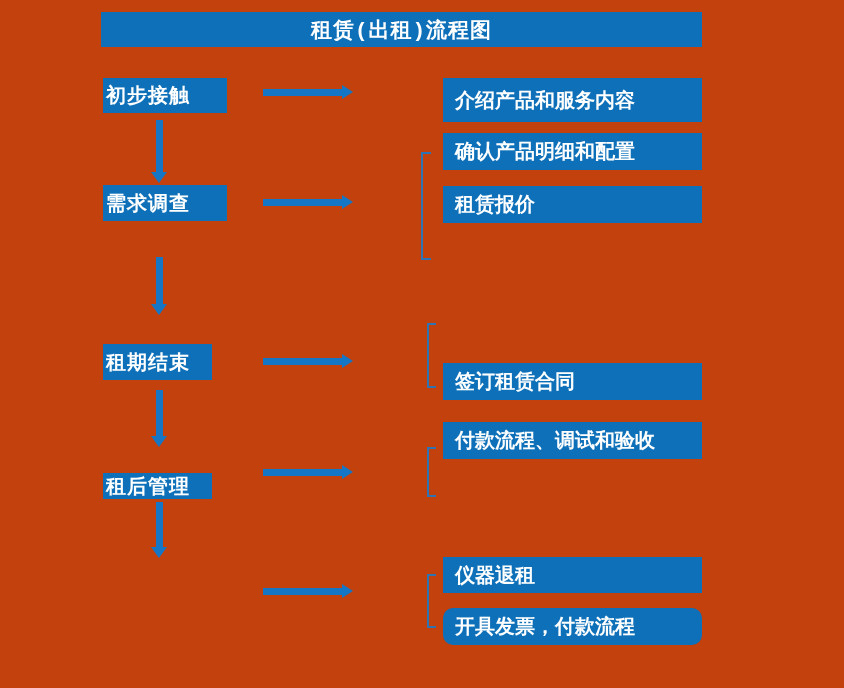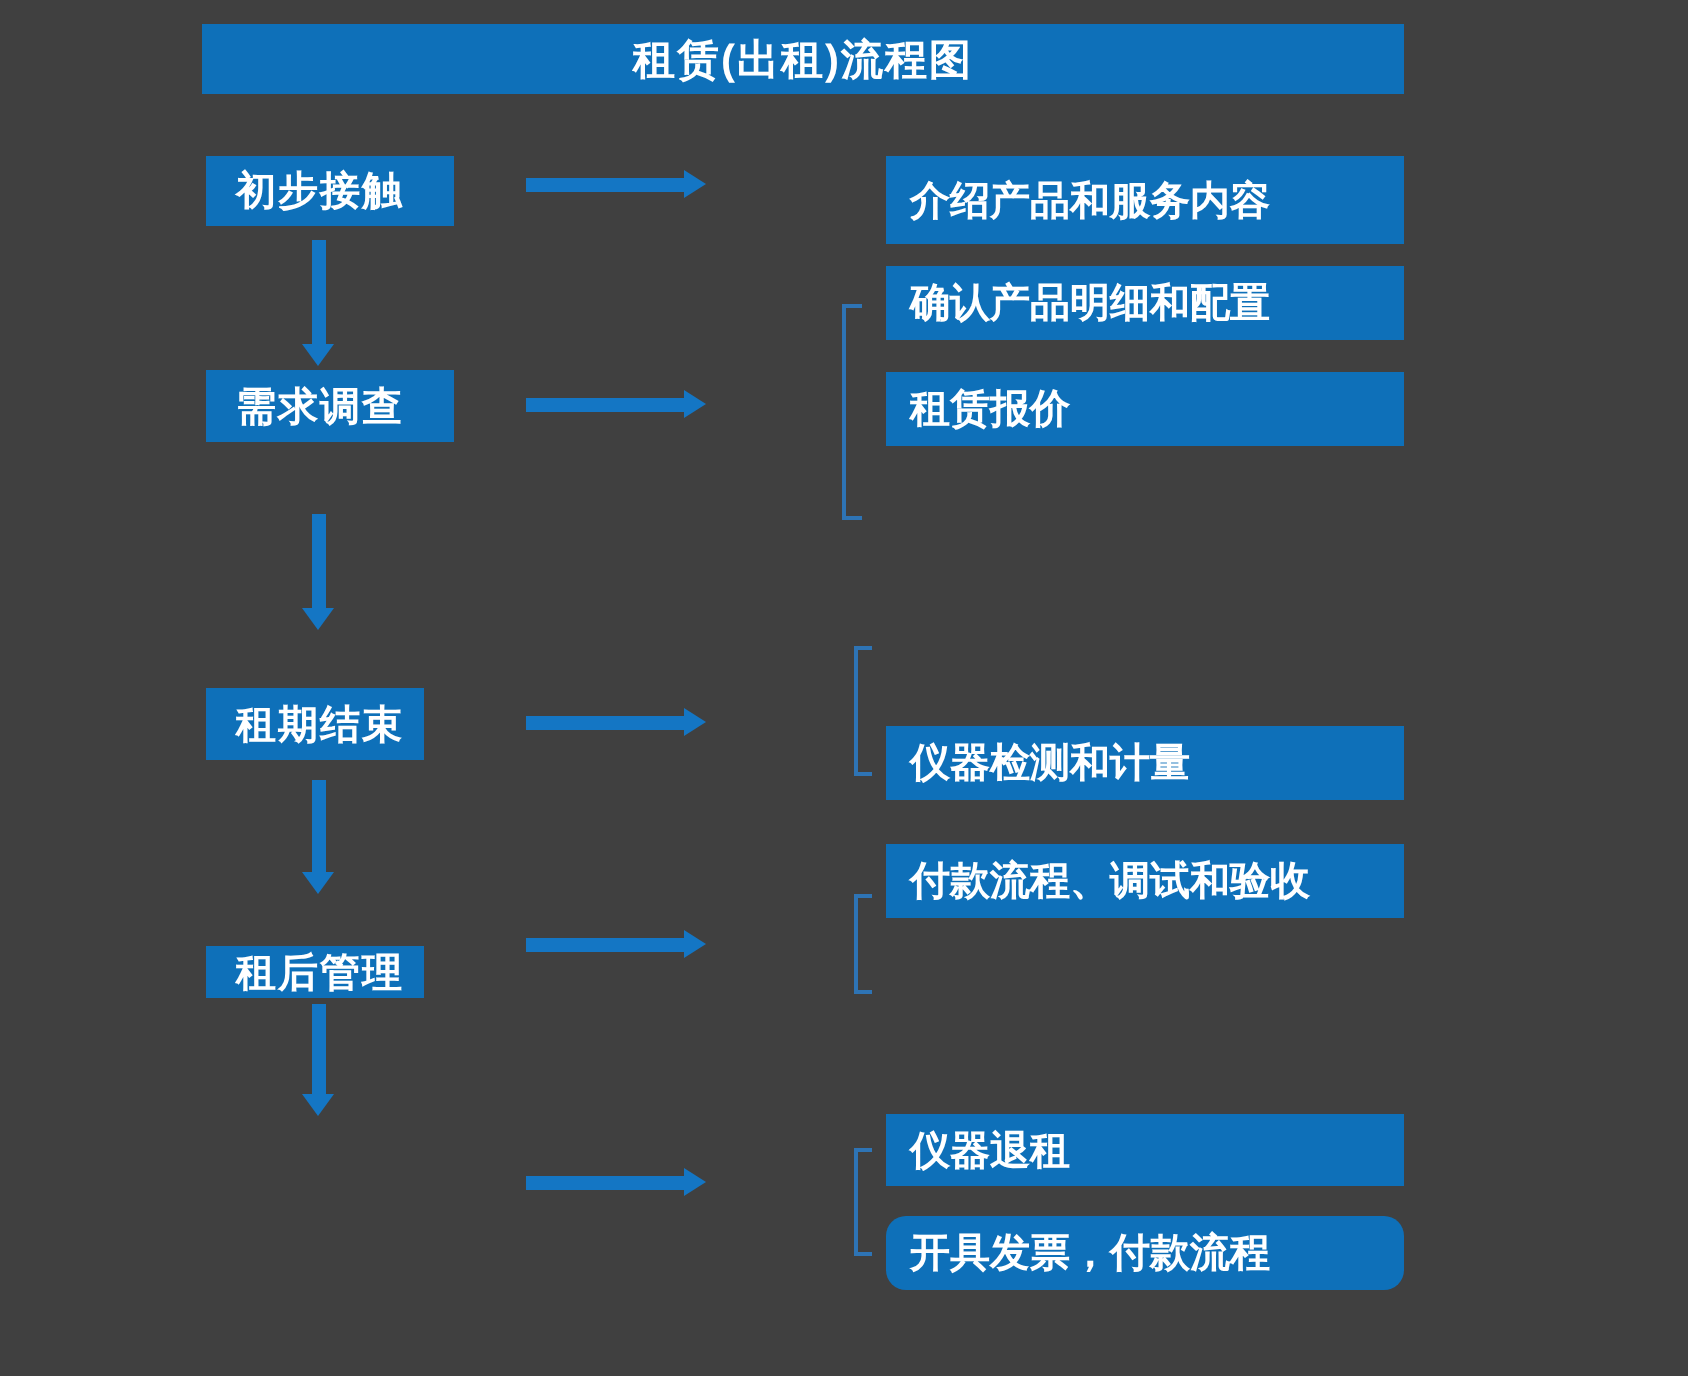--- a/index.html
+++ b/index.html
@@ -5,42 +5,42 @@
   :root{
     --box-blue:#0E70B9;
     --arrow-blue:#1476C4;
     --bracket-blue:#2E74B5;
     --text-white:#FFFFFF;
   }
   html,body{margin:0;padding:0;background:#FFFFFF;}
   #canvas{
     position:relative;
     width:844px;height:688px;
-    background:#404040;
+    background:#c2410c;
     overflow:hidden;
-    font-family:Liberation Sans, sans-serif;
+    font-family:Liberation Mono, monospace;
   }
   .box{
     position:absolute;
     background:var(--box-blue);
     color:var(--text-white);
     font-weight:bold;
     display:flex;
     align-items:center;
     box-sizing:border-box;
     white-space:nowrap;
   }
   .title-bar{
     justify-content:center;
     font-size:21px;
     letter-spacing:1px;
   }
   .step-box{
     font-size:20px;
-    padding-left:15px;
+    padding-left:3px;
     letter-spacing:1px;
   }
   .detail-box{
     font-size:20px;
     padding-left:12px;
   }
   .h-arrow{position:absolute;height:15px;}
   .h-arrow .shaft{
     position:absolute;left:0;top:4px;height:7px;
     background:var(--arrow-blue);
@@ -78,21 +78,21 @@
   <div class="box title-bar" style="left:101px;top:12px;width:601px;height:35px;">租赁(出租)流程图</div>
 
   <div class="box step-box" style="left:103px;top:78px;width:124px;height:35px;">初步接触</div>
   <div class="box step-box" style="left:103px;top:185px;width:124px;height:36px;">需求调查</div>
   <div class="box step-box" style="left:103px;top:344px;width:109px;height:36px;">租期结束</div>
   <div class="box step-box" style="left:103px;top:473px;width:109px;height:26px;">租后管理</div>
 
   <div class="box detail-box" style="left:443px;top:78px;width:259px;height:44px;">介绍产品和服务内容</div>
   <div class="box detail-box" style="left:443px;top:133px;width:259px;height:37px;">确认产品明细和配置</div>
   <div class="box detail-box" style="left:443px;top:186px;width:259px;height:37px;">租赁报价</div>
-  <div class="box detail-box" style="left:443px;top:363px;width:259px;height:37px;">仪器检测和计量</div>
+  <div class="box detail-box" style="left:443px;top:363px;width:259px;height:37px;">签订租赁合同</div>
   <div class="box detail-box" style="left:443px;top:422px;width:259px;height:37px;">付款流程、调试和验收</div>
   <div class="box detail-box" style="left:443px;top:557px;width:259px;height:36px;">仪器退租</div>
   <div class="box detail-box" style="left:443px;top:608px;width:259px;height:37px;border-radius:10px;">开具发票，付款流程</div>
 
   <div class="h-arrow" style="left:263px;top:85px;width:90px;">
     <div class="shaft" style="width:80px;"></div>
     <div class="head"></div>
   </div>
   <div class="h-arrow" style="left:263px;top:195px;width:90px;">
     <div class="shaft" style="width:80px;"></div>

